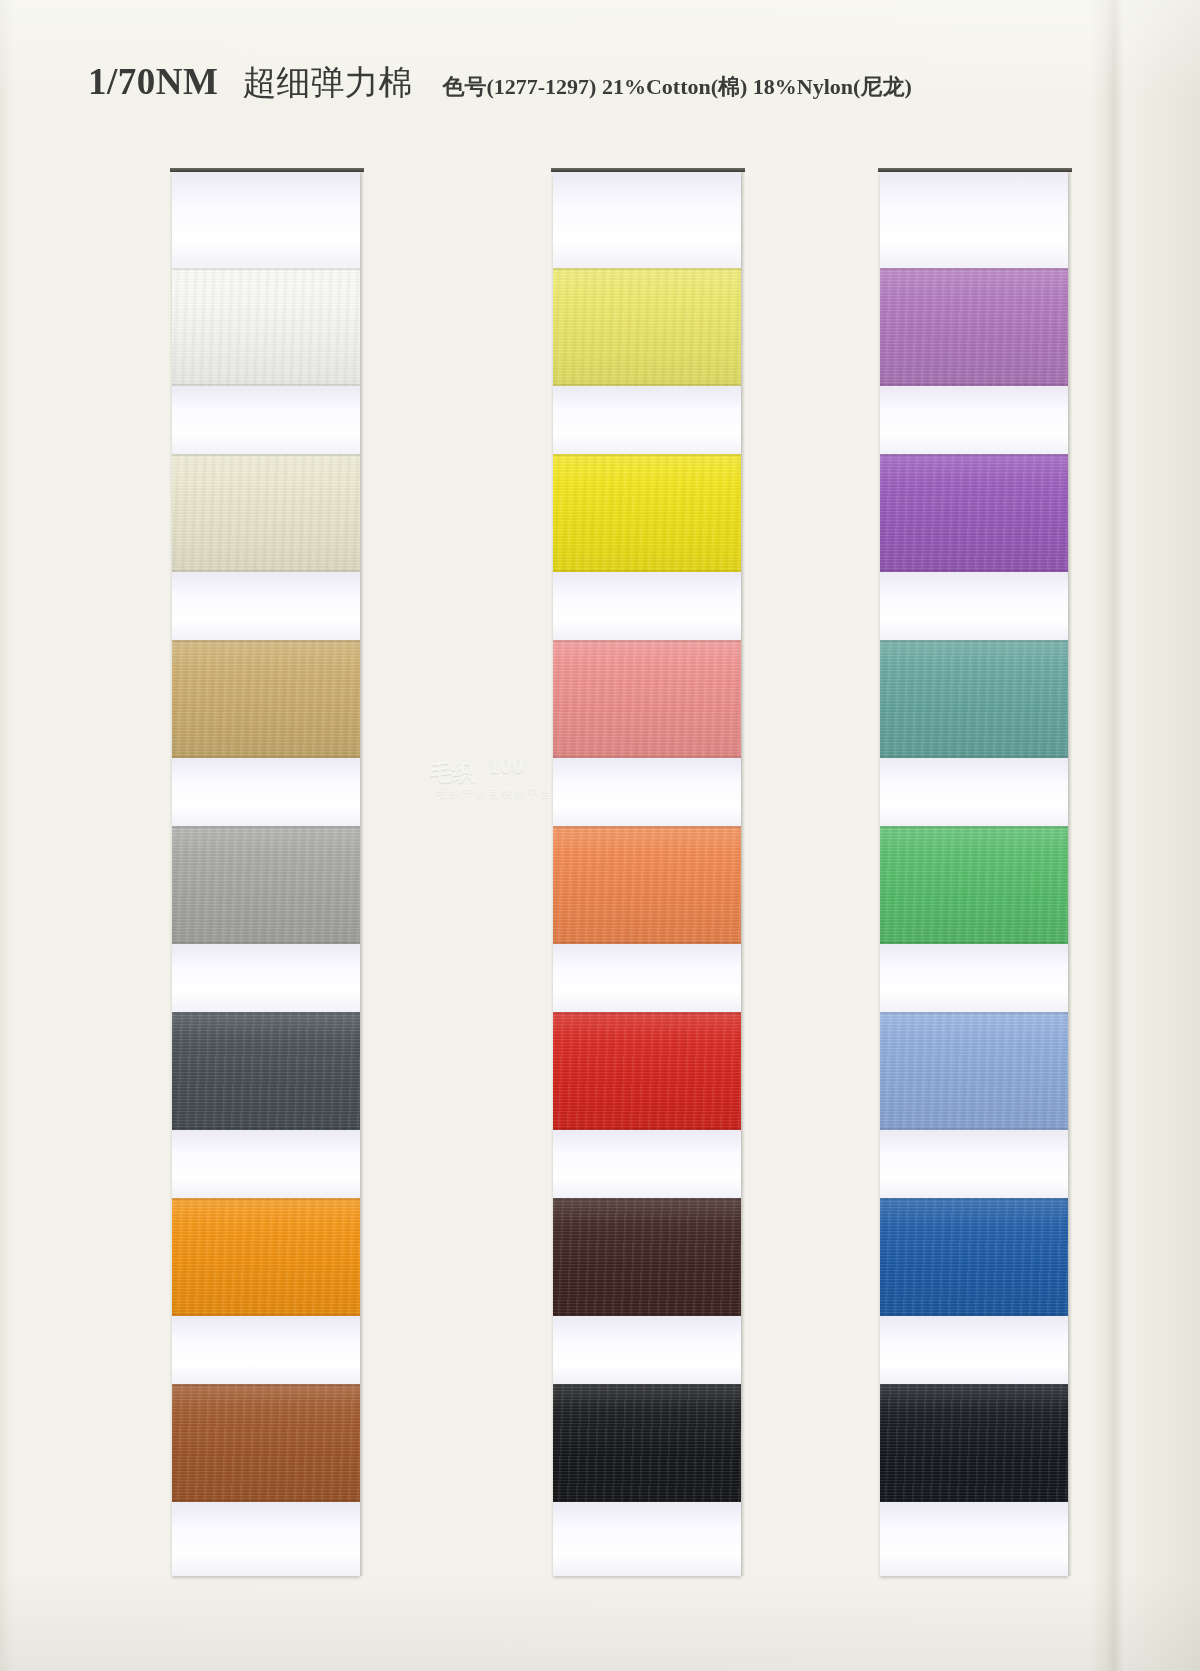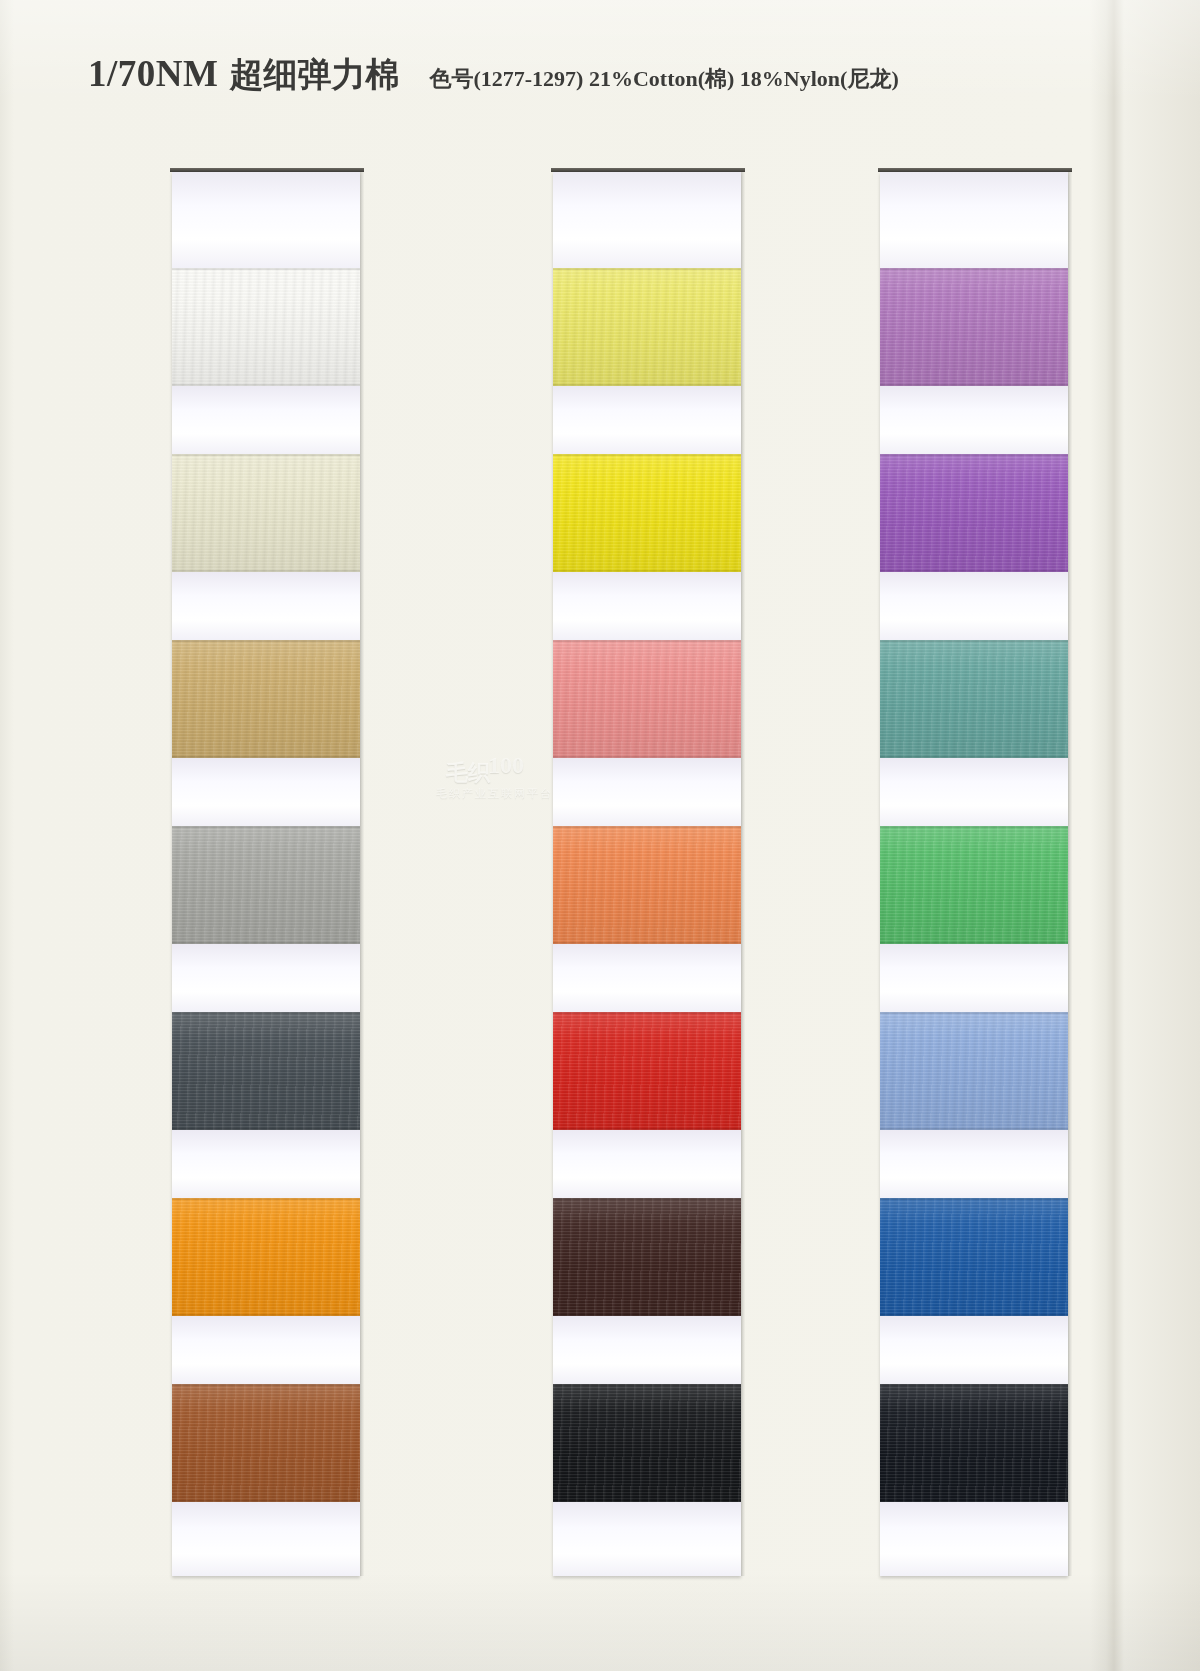--- a/index.html
+++ b/index.html
@@ -20,32 +20,32 @@
   #page-sheet:after{
     content:"";position:absolute;left:0;top:0;right:0;bottom:0;
     background:
       linear-gradient(180deg,rgba(255,255,255,.35) 0%,rgba(255,255,255,0) 6%),
       linear-gradient(180deg,rgba(0,0,0,0) 94%,rgba(0,0,0,.05) 100%);
     pointer-events:none;
   }
 
   
   #header{
-    position:absolute;left:88px;top:52px;width:1000px;height:52px;
+    position:absolute;left:88px;top:60px;width:1000px;height:52px;
     display:flex;align-items:baseline;
   }
   .hdr-main{
     font-family:"Liberation Serif",serif;
     font-weight:bold;font-size:37px;color:#3a3a38;
     letter-spacing:.5px;white-space:nowrap;
   }
   .hdr-cn{
     font-family:"DejaVu Sans",sans-serif;
-    font-weight:bold;font-size:34px;color:#3a3a38;
-    margin-left:11px;white-space:nowrap;
+    font-weight:normal;font-size:34px;color:#3a3a38;
+    margin-left:24px;white-space:nowrap;
   }
   .hdr-sub{
     font-family:"Liberation Serif",serif;
     font-weight:bold;font-size:22px;color:#3b3b39;
     margin-left:30px;white-space:nowrap;
   }
 
   
   .column{position:absolute;top:172px;width:188px;}
   #col-0{left:172px;}
@@ -110,21 +110,21 @@
     position:absolute;left:0;right:0;bottom:0;height:2px;
     background:rgba(0,0,0,.08);
   }
 
   
   #watermark{
     position:absolute;left:430px;top:752px;width:180px;height:48px;
     pointer-events:none;opacity:.55;
   }
   #watermark .wm-cn{
-    position:absolute;left:16px;top:6px;
+    position:absolute;left:0;top:6px;
     font-family:"DejaVu Sans",sans-serif;font-size:22px;font-weight:bold;
     color:rgba(255,255,255,.85);
     text-shadow:0 1px 1px rgba(160,160,150,.55);
   }
   #watermark .wm-num{
     position:absolute;left:58px;top:0px;
     font-family:"Liberation Serif",serif;font-weight:bold;
     font-size:24px;color:rgba(255,255,255,.8);
     text-shadow:0 1px 1px rgba(160,160,150,.5);
   }

